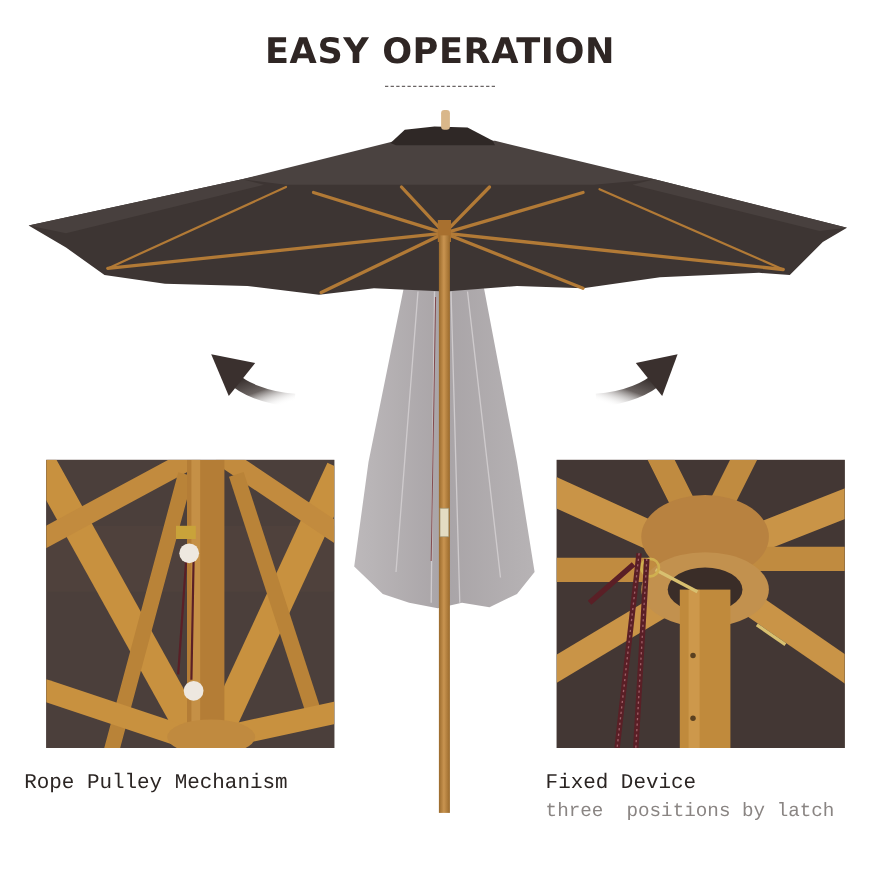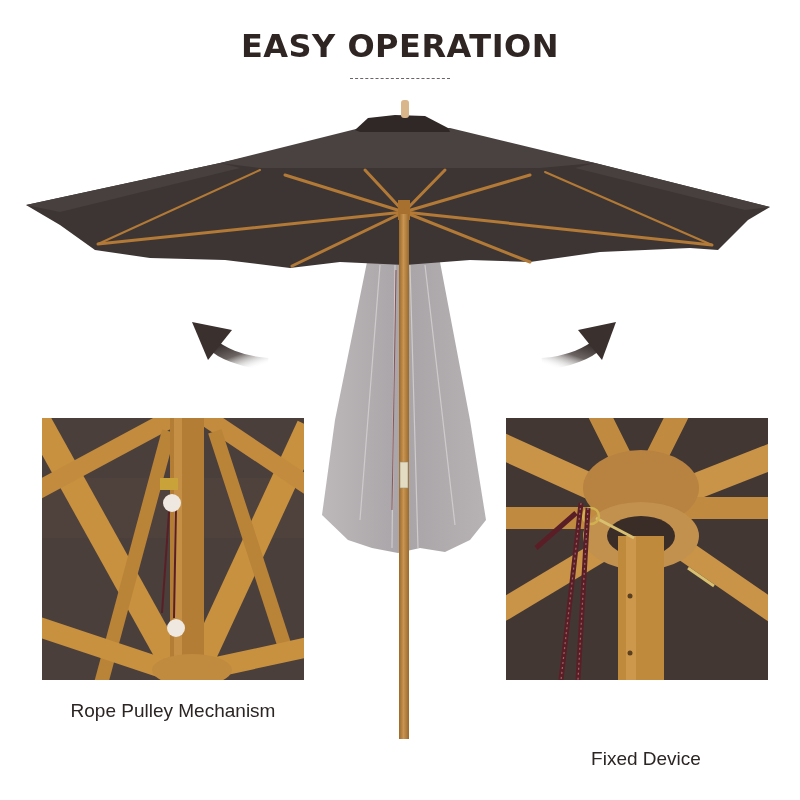--- a/index.html
+++ b/index.html
@@ -12,21 +12,21 @@
   .title-rule {
     position: absolute; left: 350px; top: 78px; width: 100px; height: 0;
     border-top: 1px dashed #6a6464;
   }
   .scene { position: absolute; left: 0; top: 0; width: 664px; height: 800px; }
   .panel {
     position: absolute; width: 262px; height: 262px; overflow: hidden; background: #463a36;
   }
   .panel svg { display: block; }
   .caption {
-    position: absolute; text-align: center; font-family: Liberation Sans, sans-serif;
+    position: absolute; font-family: Liberation Mono, monospace;
   }
   .caption .heading { font-size: 19px; color: #2b2523; line-height: 26px; }
   .caption .sub { font-size: 17.5px; color: #8a8583; line-height: 28px; font-weight: 300; }
 </style>
 </head>
 <body>
 
 <div class="scene">
 
   <div class="title">EASY OPERATION</div>
@@ -147,17 +147,18 @@
       <circle cx="85" cy="98" r="8" fill="none" stroke="#d0b050" stroke-width="2.5"></circle>
       <path d="M75 85 L55 262 M82 90 L72 262 M70 95 L30 130" stroke="#5a1f26" stroke-width="5" fill="none"></path>
       <path d="M75 85 L55 262 M82 90 L72 262" stroke="#a06068" stroke-width="1.2" stroke-dasharray="2 3" fill="none"></path>
     </svg>
   </div>
 
   <div class="caption" style="left:22px; top:698px; width:302px;">
     <div class="heading">Rope Pulley Mechanism</div>
   </div>
 
-  <div class="caption" style="left:496px; top:698px; width:300px;margin-top:48px;">
+  <div class="caption" style="left:496px; top:698px; width:300px;">
     <div class="heading">Fixed Device</div>
+    <div class="sub" style="white-space:pre;">three  positions by latch</div>
   </div>
 
 </div>
 
 </body></html>

